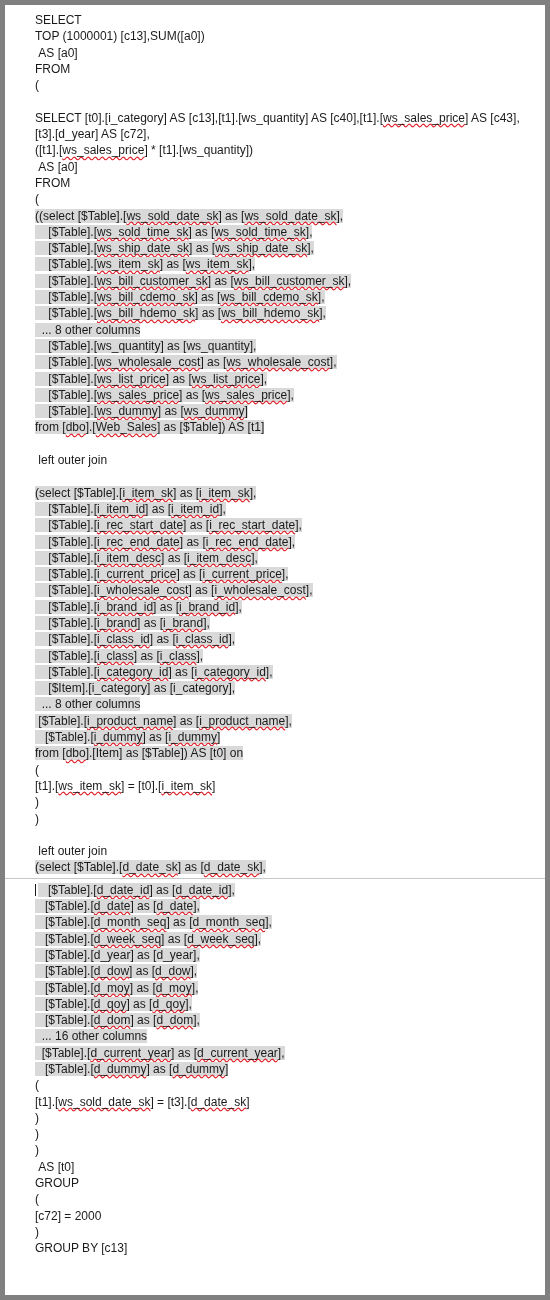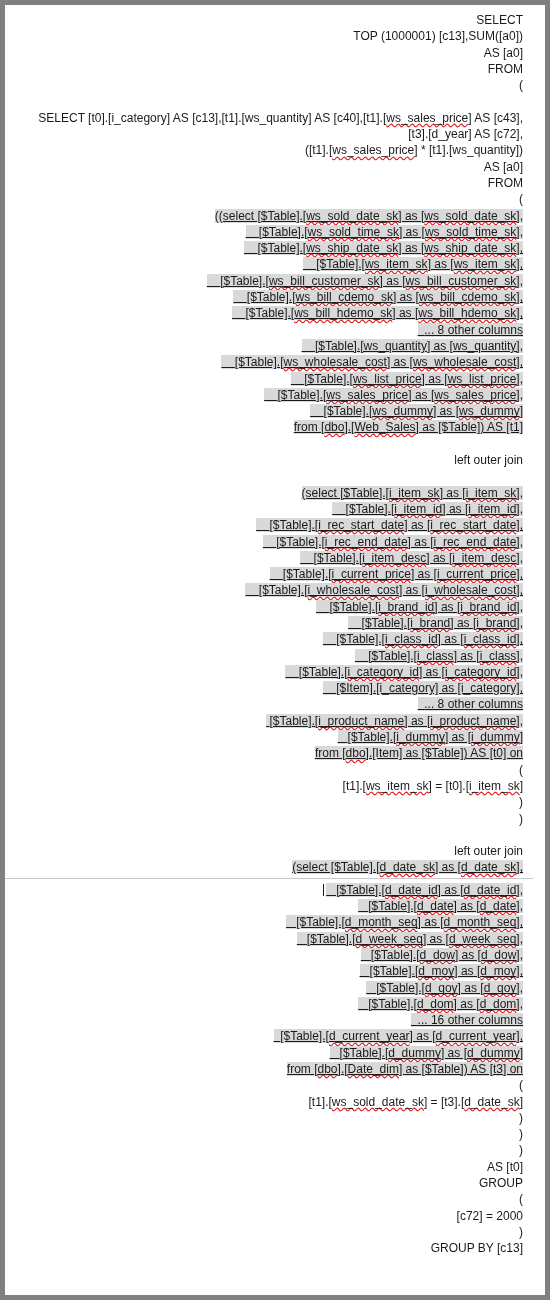--- a/index.html
+++ b/index.html
@@ -20,44 +20,42 @@
     background: #ffffff;
     border: 5px solid #808080;
     overflow: hidden;
   }
 
   #query-scroll {
     position: relative;
     width: 100%;
     height: 100%;
     box-sizing: border-box;
-    padding: 7px 12px 0 0;
+    padding: 7px 0 0 0;
     overflow: hidden;
     background: #ffffff;
-    text-align: right;
   }
 
   .code-line {
     position: relative;
     display: block;
     font-family: "Liberation Sans", sans-serif;
     font-size: 12px;
     line-height: 16.3px;
     color: #1a1a1a;
     white-space: pre-wrap;
     word-break: normal;
     padding-left: 30px;
     padding-right: 10px;
     min-height: 16.3px;
   }
 
   
   .sel {
     background: #d9d9d9;
-    text-decoration: underline;
   }
 
   
   .sq {
     text-decoration: underline wavy #e01b24;
     text-decoration-skip-ink: none;
     text-underline-offset: 1px;
   }
 
   
@@ -138,28 +136,28 @@
       <div class="code-line">)</div>
       <div class="code-line">)</div>
       <div class="code-line blank-line">&nbsp;</div>
       <div class="code-line"> left outer join</div>
       <div class="code-line"><span class="sel">(select [$Table].[<span class="sq">d_date_sk</span>] as [<span class="sq">d_date_sk</span>],</span></div>
       <div class="divider"></div>
       <div class="code-line"><span class="caret"></span><span class="sel">   [$Table].[<span class="sq">d_date_id</span>] as [<span class="sq">d_date_id</span>],</span></div>
       <div class="code-line"><span class="sel">   [$Table].[<span class="sq">d_date</span>] as [<span class="sq">d_date</span>],</span></div>
       <div class="code-line"><span class="sel">   [$Table].[<span class="sq">d_month_seq</span>] as [<span class="sq">d_month_seq</span>],</span></div>
       <div class="code-line"><span class="sel">   [$Table].[<span class="sq">d_week_seq</span>] as [<span class="sq">d_week_seq</span>],</span></div>
+      <div class="code-line"><span class="sel">   [$Table].[d_year] as [d_year],</span></div>
       <div class="code-line"><span class="sel">   [$Table].[<span class="sq">d_dow</span>] as [<span class="sq">d_dow</span>],</span></div>
       <div class="code-line"><span class="sel">   [$Table].[<span class="sq">d_moy</span>] as [<span class="sq">d_moy</span>],</span></div>
       <div class="code-line"><span class="sel">   [$Table].[<span class="sq">d_qoy</span>] as [<span class="sq">d_qoy</span>],</span></div>
       <div class="code-line"><span class="sel">   [$Table].[<span class="sq">d_dom</span>] as [<span class="sq">d_dom</span>],</span></div>
       <div class="code-line"><span class="sel">  ... 16 other columns</span></div>
       <div class="code-line"><span class="sel">  [$Table].[<span class="sq">d_current_year</span>] as [<span class="sq">d_current_year</span>],</span></div>
       <div class="code-line"><span class="sel">   [$Table].[<span class="sq">d_dummy</span>] as [<span class="sq">d_dummy</span>]</span></div>
-      <div class="code-line"><span class="sel">from [<span class="sq">dbo</span>].[<span class="sq">Date_dim</span>] as [$Table]) AS [t3] on</span></div>
       <div class="code-line">(</div>
       <div class="code-line">[t1].[<span class="sq">ws_sold_date_sk</span>] = [t3].[<span class="sq">d_date_sk</span>]</div>
       <div class="code-line">)</div>
       <div class="code-line">)</div>
       <div class="code-line">)</div>
       <div class="code-line"> AS [t0]</div>
       <div class="code-line">GROUP</div>
       <div class="code-line">(</div>
       <div class="code-line">[c72] = 2000</div>
       <div class="code-line">)</div>

